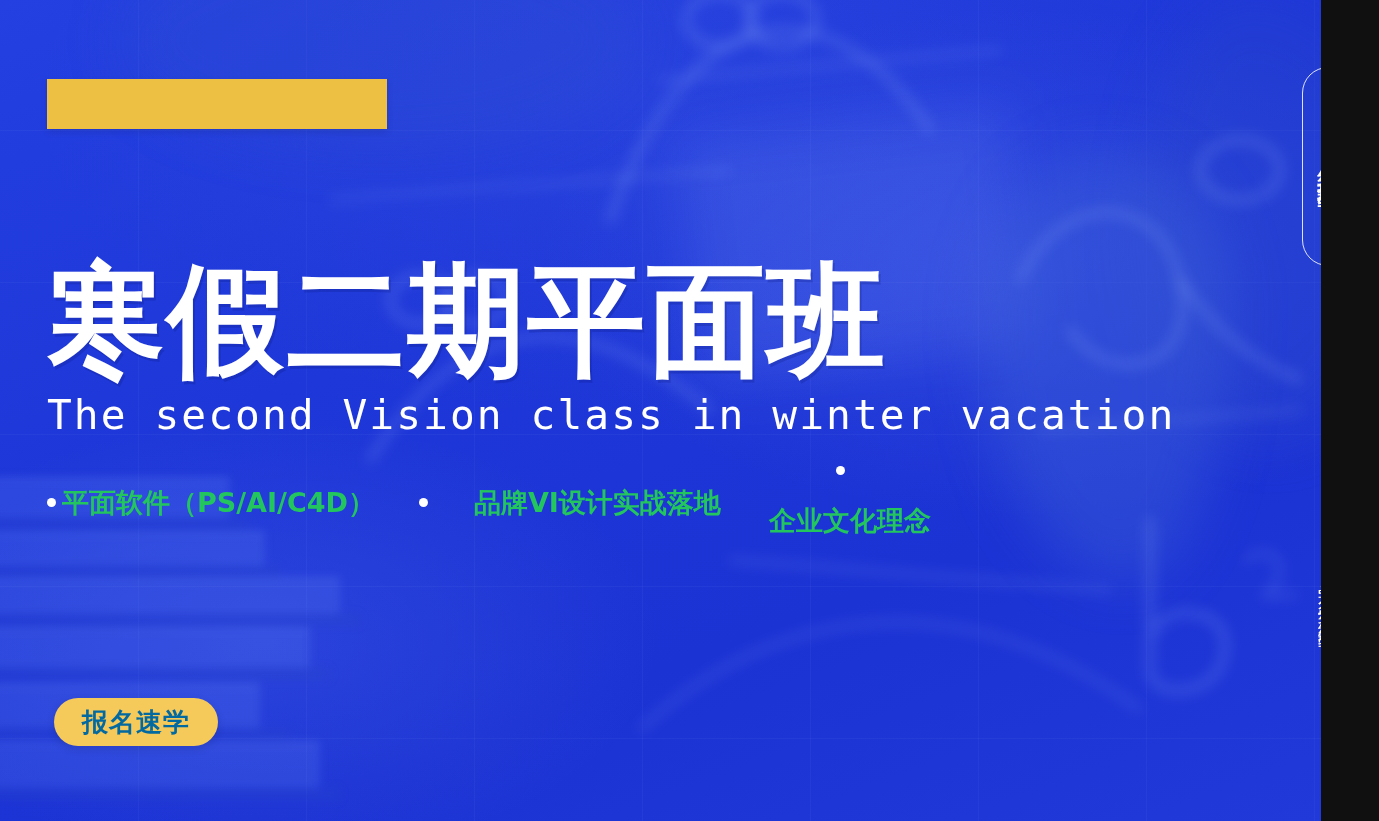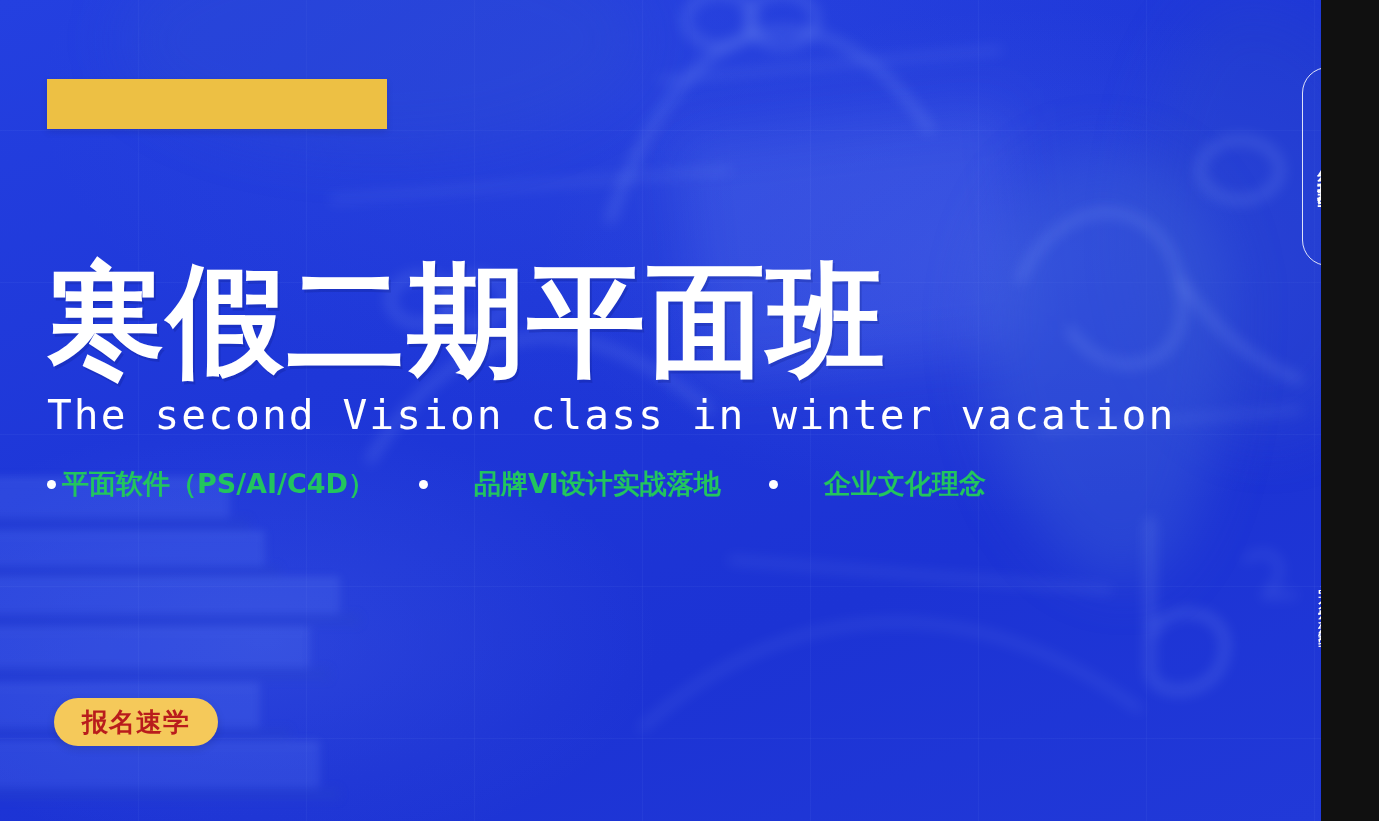--- a/index.html
+++ b/index.html
@@ -133,39 +133,39 @@
     display:flex;
     align-items:center;
     color:#22c55e;
     font-size:27px;
     font-weight:700;
     white-space:nowrap;
     font-family:"DejaVu Sans","Liberation Sans",sans-serif;
   }
   .feature{display:flex; align-items:center;}
   .feature + .feature{margin-left:44px;gap:28px;}
-  .feature.gap-wide{margin-left:48px;}
+  .feature.gap-wide{margin-left:48px;flex-direction:column;}
   .dot{
     width:9px; height:9px; border-radius:50%;
     background:#ffffff; flex:none;
     margin-right:6px;
   }
   .feature.spaced .dot{margin-right:18px;}
 
   
   .cta{
     position:absolute;
     left:54px; top:698px;
     height:48px;
     padding:0 28px;
     display:flex; align-items:center; justify-content:center;
     background:#f5c95a;
     border:none;
     border-radius:26px;
-    color:#b91c1c;
+    color:#0369a1;
     font-size:26px;
     font-weight:700;
     letter-spacing:1px;
     cursor:pointer;
     font-family:"DejaVu Sans","Liberation Sans",sans-serif;
     box-shadow:0 3px 8px rgba(0,0,0,.12);
   }
 
   
   .capsule{

